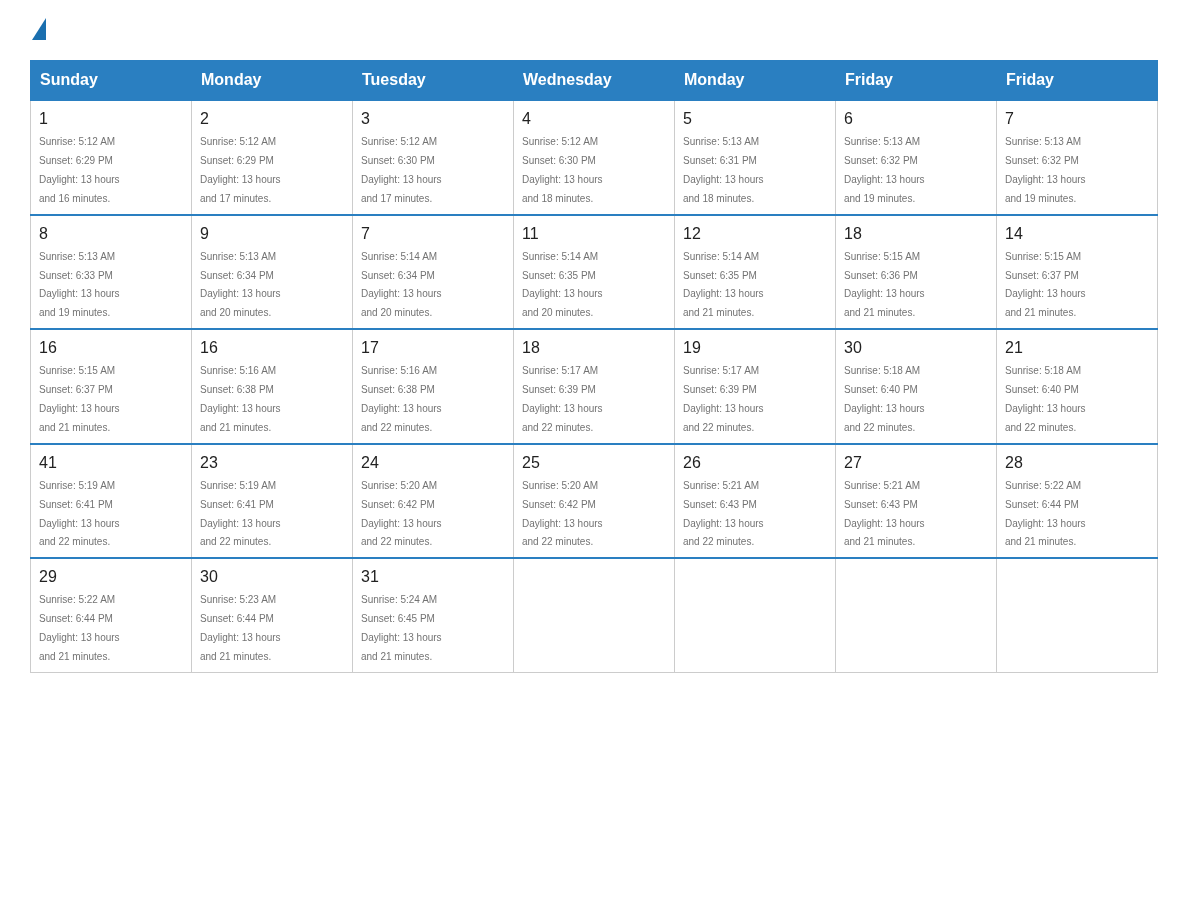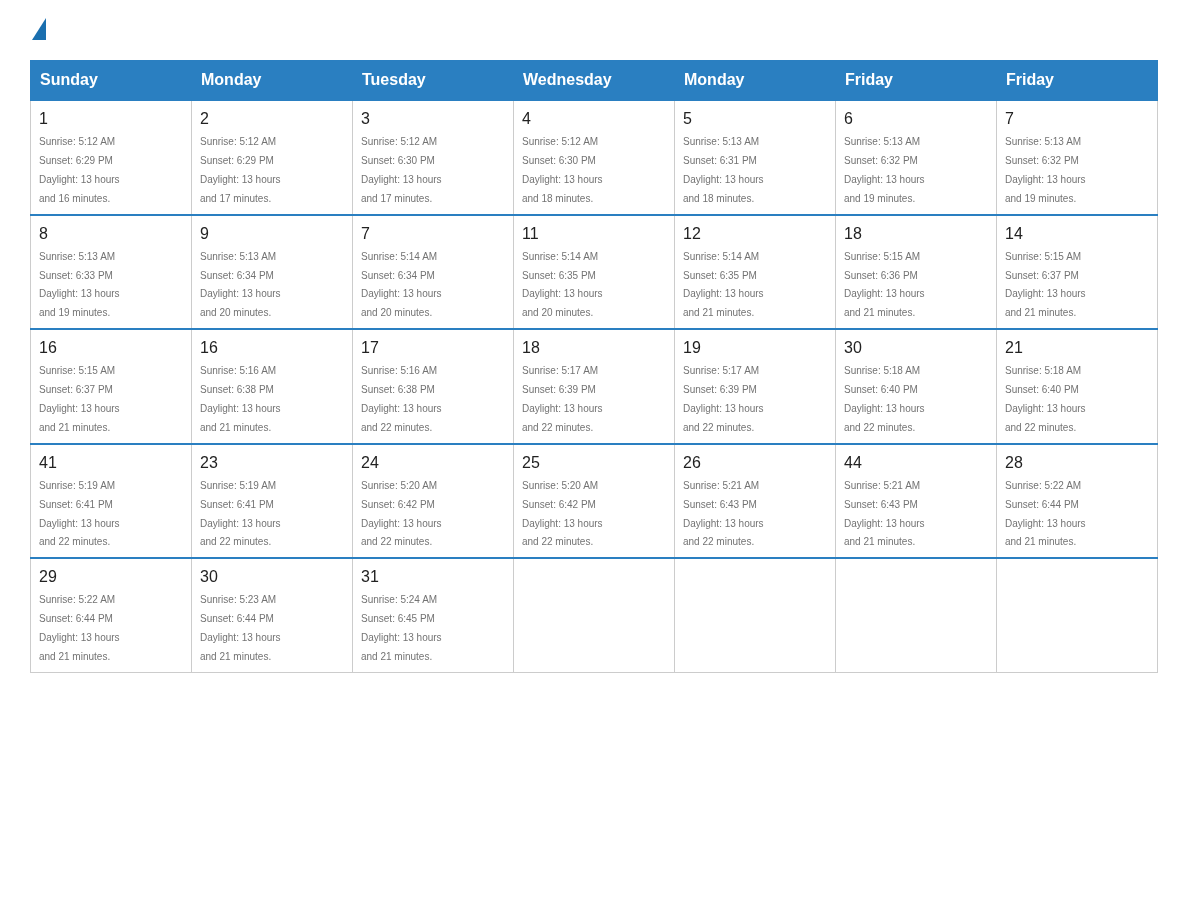--- a/index.html
+++ b/index.html
@@ -241,21 +241,21 @@
       </td>
         <td>
         <span class="day-number">25</span>
         <span class="day-info">Sunrise: 5:20 AM<br>Sunset: 6:42 PM<br>Daylight: 13 hours<br>and 22 minutes.</span>
       </td>
         <td>
         <span class="day-number">26</span>
         <span class="day-info">Sunrise: 5:21 AM<br>Sunset: 6:43 PM<br>Daylight: 13 hours<br>and 22 minutes.</span>
       </td>
         <td>
-        <span class="day-number">44</span>
+        <span class="day-number">27</span>
         <span class="day-info">Sunrise: 5:21 AM<br>Sunset: 6:43 PM<br>Daylight: 13 hours<br>and 21 minutes.</span>
       </td>
         <td>
         <span class="day-number">28</span>
         <span class="day-info">Sunrise: 5:22 AM<br>Sunset: 6:44 PM<br>Daylight: 13 hours<br>and 21 minutes.</span>
       </td>
       </tr>
       <tr>
         <td>
         <span class="day-number">29</span>

